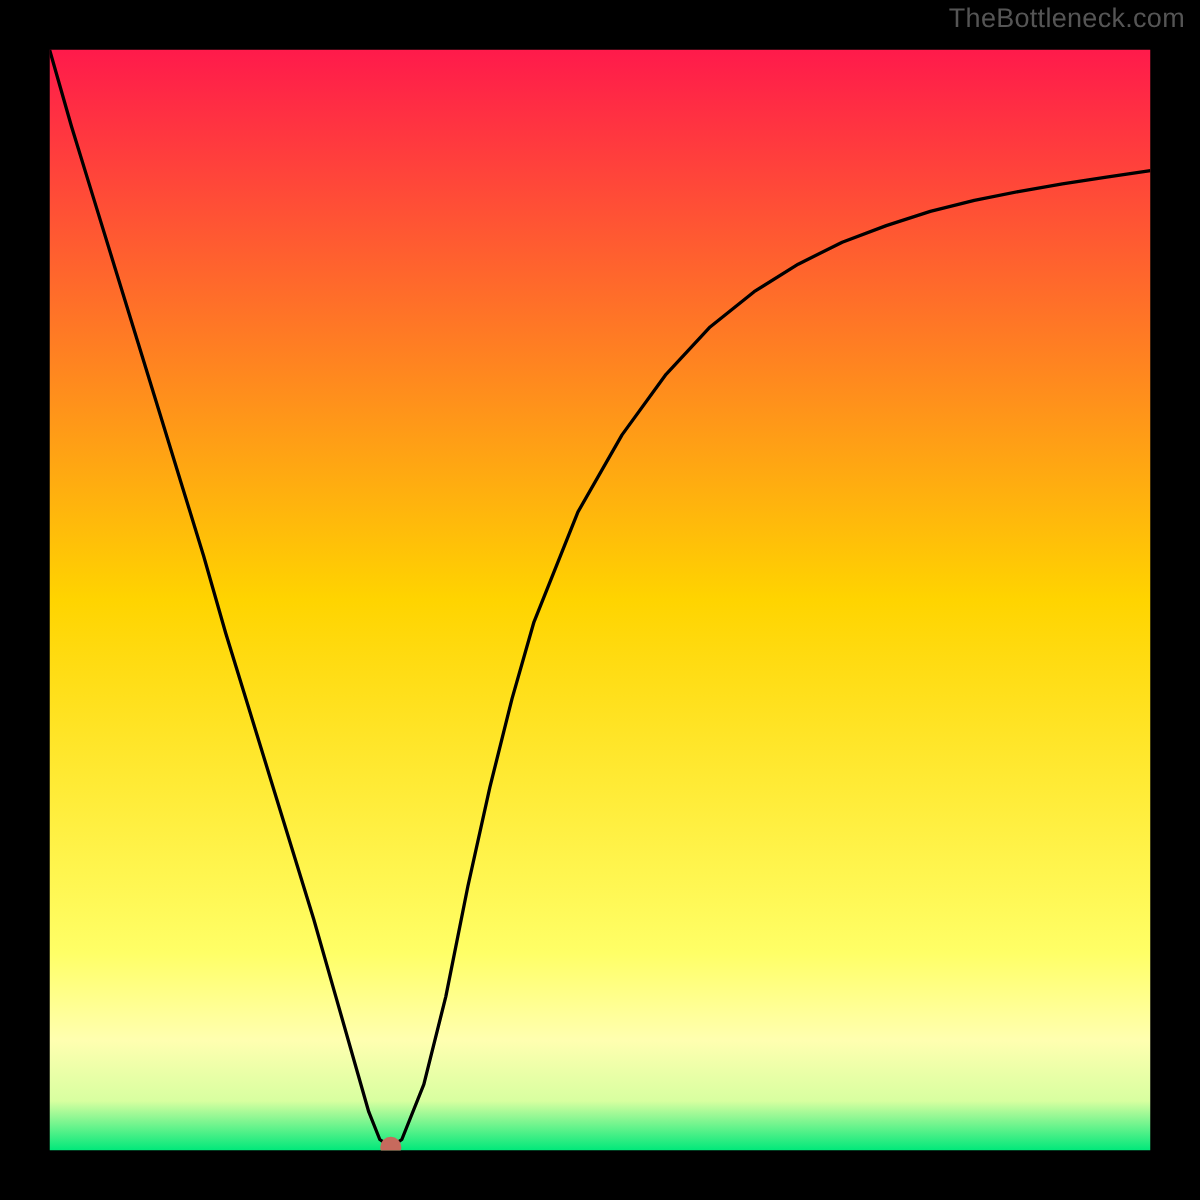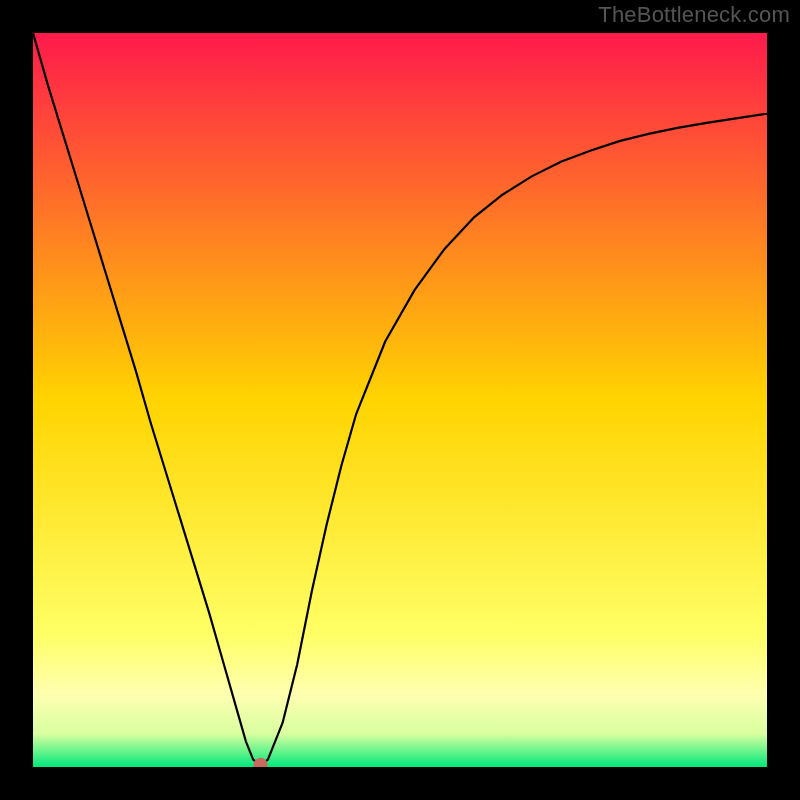--- a/index.html
+++ b/index.html
@@ -16,21 +16,21 @@
     left: 0;
     width: 800px;
     height: 800px;
     background: #000;
   }
   .watermark {
     position: absolute;
     top: 2px;
     right: 10px;
     color: #555;
-    font-size: 22px;
+    font-size: 18px;
     font-weight: 400;
     letter-spacing: 0.2px;
   }
   .plot {
     position: absolute;
     left: 33px;
     top: 33px;
     width: 734px;
     height: 734px;
   }

